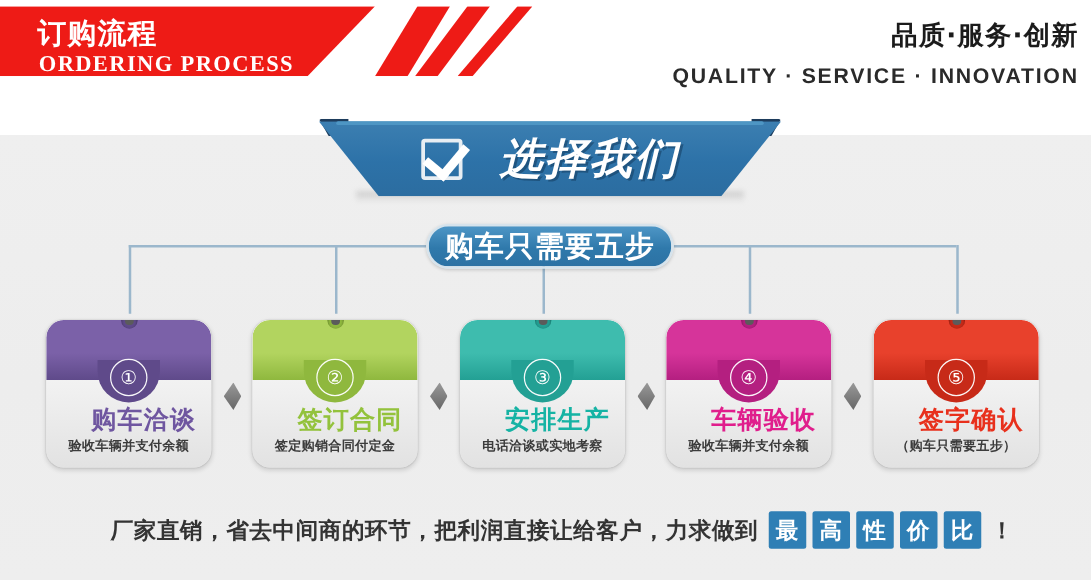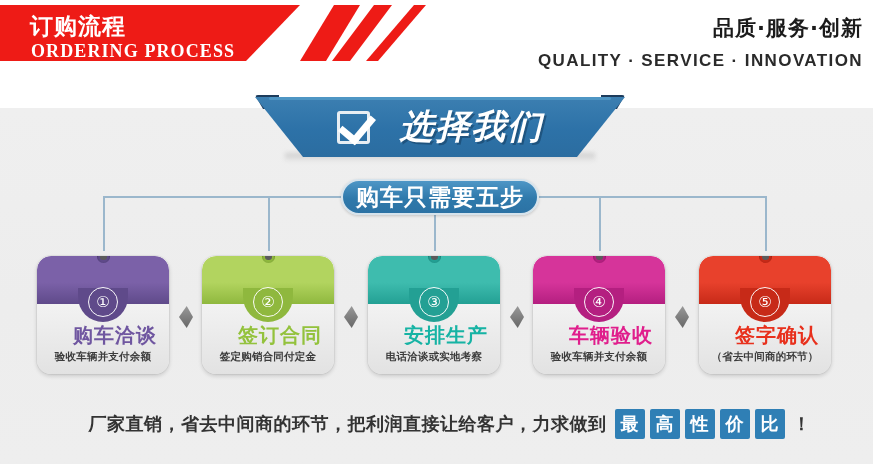--- a/index.html
+++ b/index.html
@@ -283,21 +283,21 @@
         <div class="card-desc">验收车辆并支付余额</div>
       </div>
       <div class="card" style="left: 699px;">
         <div class="card-head" style="background: linear-gradient(rgb(232, 65, 44) 0%, rgb(232, 65, 44) 55%, rgb(199, 42, 24) 100%);"></div>
         <div class="notch" style="background: linear-gradient(rgb(199, 42, 24) 0%, rgb(199, 42, 24) 100%);"></div>
         <div class="num-circle">⑤</div>
         <div class="grommet" style="background: rgb(199, 42, 24);">
           <div class="grommet-hole"></div>
         </div>
         <div class="card-title" style="color: rgb(232, 48, 28);">签字确认</div>
-        <div class="card-desc">（省去中间商的环节）</div>
+        <div class="card-desc">（购车只需要五步）</div>
       </div>
       <div class="arrow" style="left: 179px;"></div>
       <div class="arrow" style="left: 344px;"></div>
       <div class="arrow" style="left: 510px;"></div>
       <div class="arrow" style="left: 675px;"></div>
     </div>
 
   <div class="footer">
     <span class="footer-text">厂家直销，省去中间商的环节，把利润直接让给客户，力求做到</span>
     <span class="hl-group" id="hl-group">

